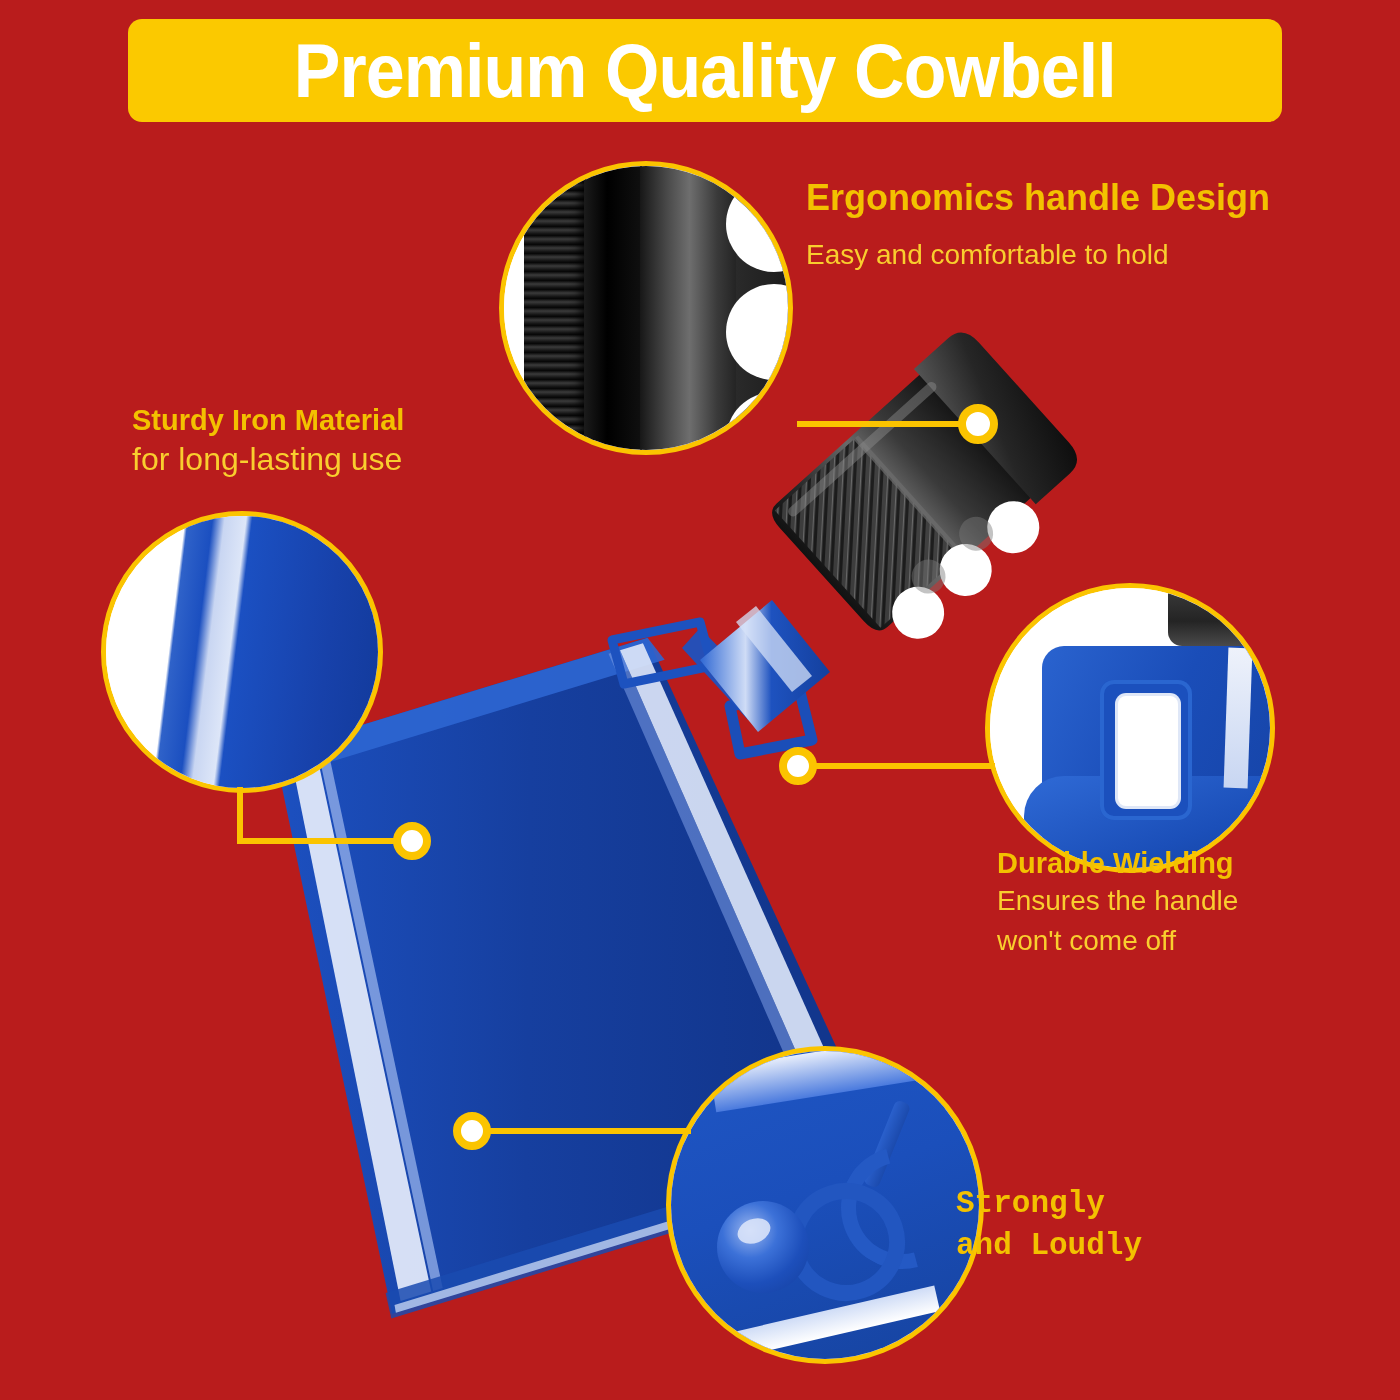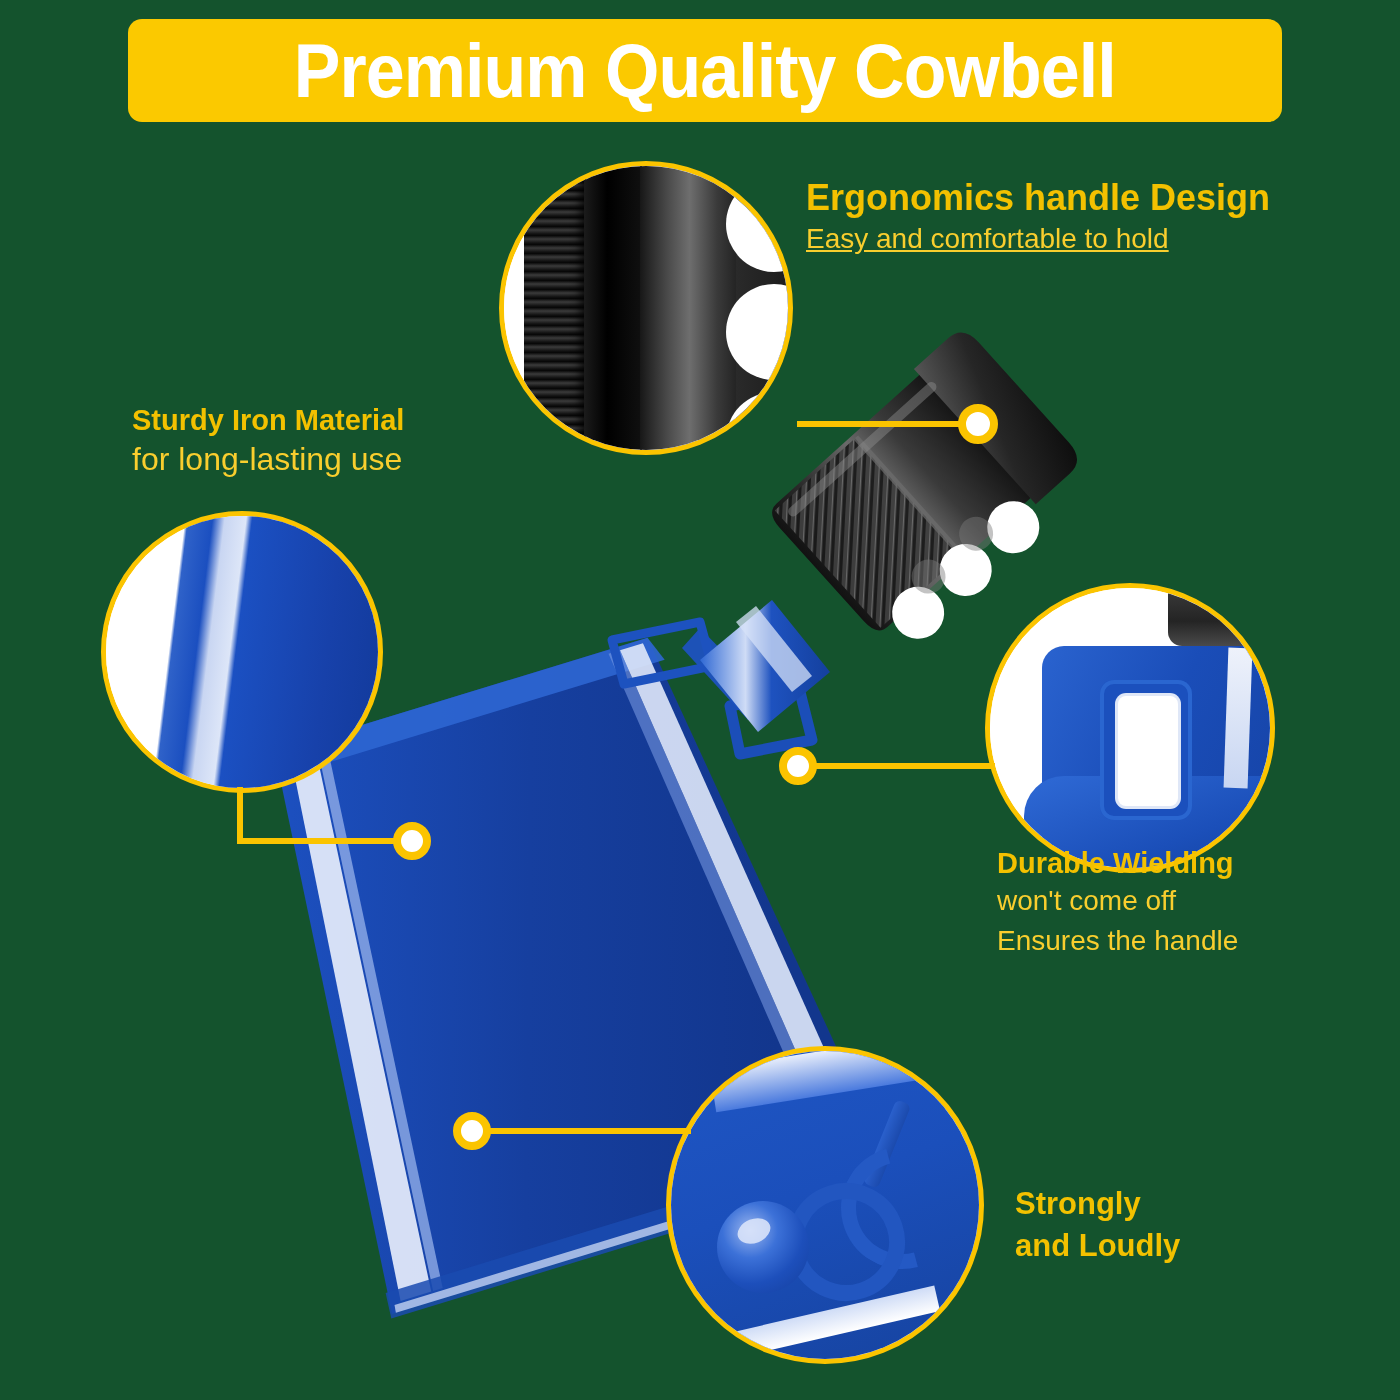--- a/index.html
+++ b/index.html
@@ -2,21 +2,21 @@
 <html><head>
 <meta charset="utf-8">
 <title>Premium Quality Cowbell</title>
 <style>
   html,body{margin:0;padding:0;background:#ffffff;}
   body{
     width:1400px;height:1400px;
     font-family:"Liberation Sans","DejaVu Sans",sans-serif;
     overflow:hidden;position:relative;
   }
-  #stage{position:absolute;left:0;top:0;width:1400px;height:1400px;background:#14532d;overflow:hidden;}
+  #stage{position:absolute;left:0;top:0;width:1400px;height:1400px;background:#b91c1c;overflow:hidden;}
 
   
   .banner{
     position:absolute;left:128px;top:19px;width:1154px;height:103px;
     background:#FBC900;border-radius:14px;
     display:flex;align-items:center;justify-content:center;
   }
   .banner-text{
     color:#ffffff;font-weight:bold;font-size:76px;line-height:1;
     letter-spacing:-1px;transform:scaleX(0.92);transform-origin:center;
@@ -27,31 +27,31 @@
   .callout{position:absolute;}
   .c-title{
     font-weight:bold;color:#F3C100;line-height:1.12;white-space:nowrap;
   }
   .c-sub{
     font-weight:normal;color:#F9CE2E;line-height:1.22;white-space:nowrap;
   }
 
   #callout-ergonomics{left:806px;top:178px;}
   #callout-ergonomics .c-title{font-size:36px;}
-  #callout-ergonomics .c-sub{font-size:28px;margin-top:4px;text-decoration:underline;}
+  #callout-ergonomics .c-sub{font-size:28px;margin-top:20px;}
 
   #callout-sturdy{left:100px;top:404px;margin-left:32px;}
   #callout-sturdy .c-title{font-size:29px;}
   #callout-sturdy .c-sub{font-size:32px;margin-top:4px;}
 
   #callout-welding{left:997px;top:847px;}
   #callout-welding .c-title{font-size:29px;}
   #callout-welding .c-sub{font-size:28px;margin-top:5px;}
 
-  #callout-loud{left:1015px;top:1183px;}
+  #callout-loud{left:956px;top:1183px;font-family:Liberation Mono, monospace;}
   #callout-loud .c-title{font-size:31px;line-height:1.35;}
 
   
   .inset{
     position:absolute;border-radius:50%;
     border:5px solid #FBC400;overflow:hidden;background:#fff;
     box-sizing:border-box;
   }
 
   
@@ -327,22 +327,22 @@
     <div class="c-sub">Easy and comfortable to hold</div>
   </div>
 
   <div class="callout" id="callout-sturdy">
     <div class="c-title">Sturdy Iron Material</div>
     <div class="c-sub">for long-lasting use</div>
   </div>
 
   <div class="callout" id="callout-welding">
     <div class="c-title">Durable Wielding</div>
+    <div class="c-sub">Ensures the handle</div>
     <div class="c-sub">won't come off</div>
-    <div class="c-sub">Ensures the handle</div>
   </div>
 
   <div class="callout" id="callout-loud">
     <div class="c-title">Strongly</div>
     <div class="c-title">and Loudly</div>
   </div>
 
 </div>
 
 </body></html>

